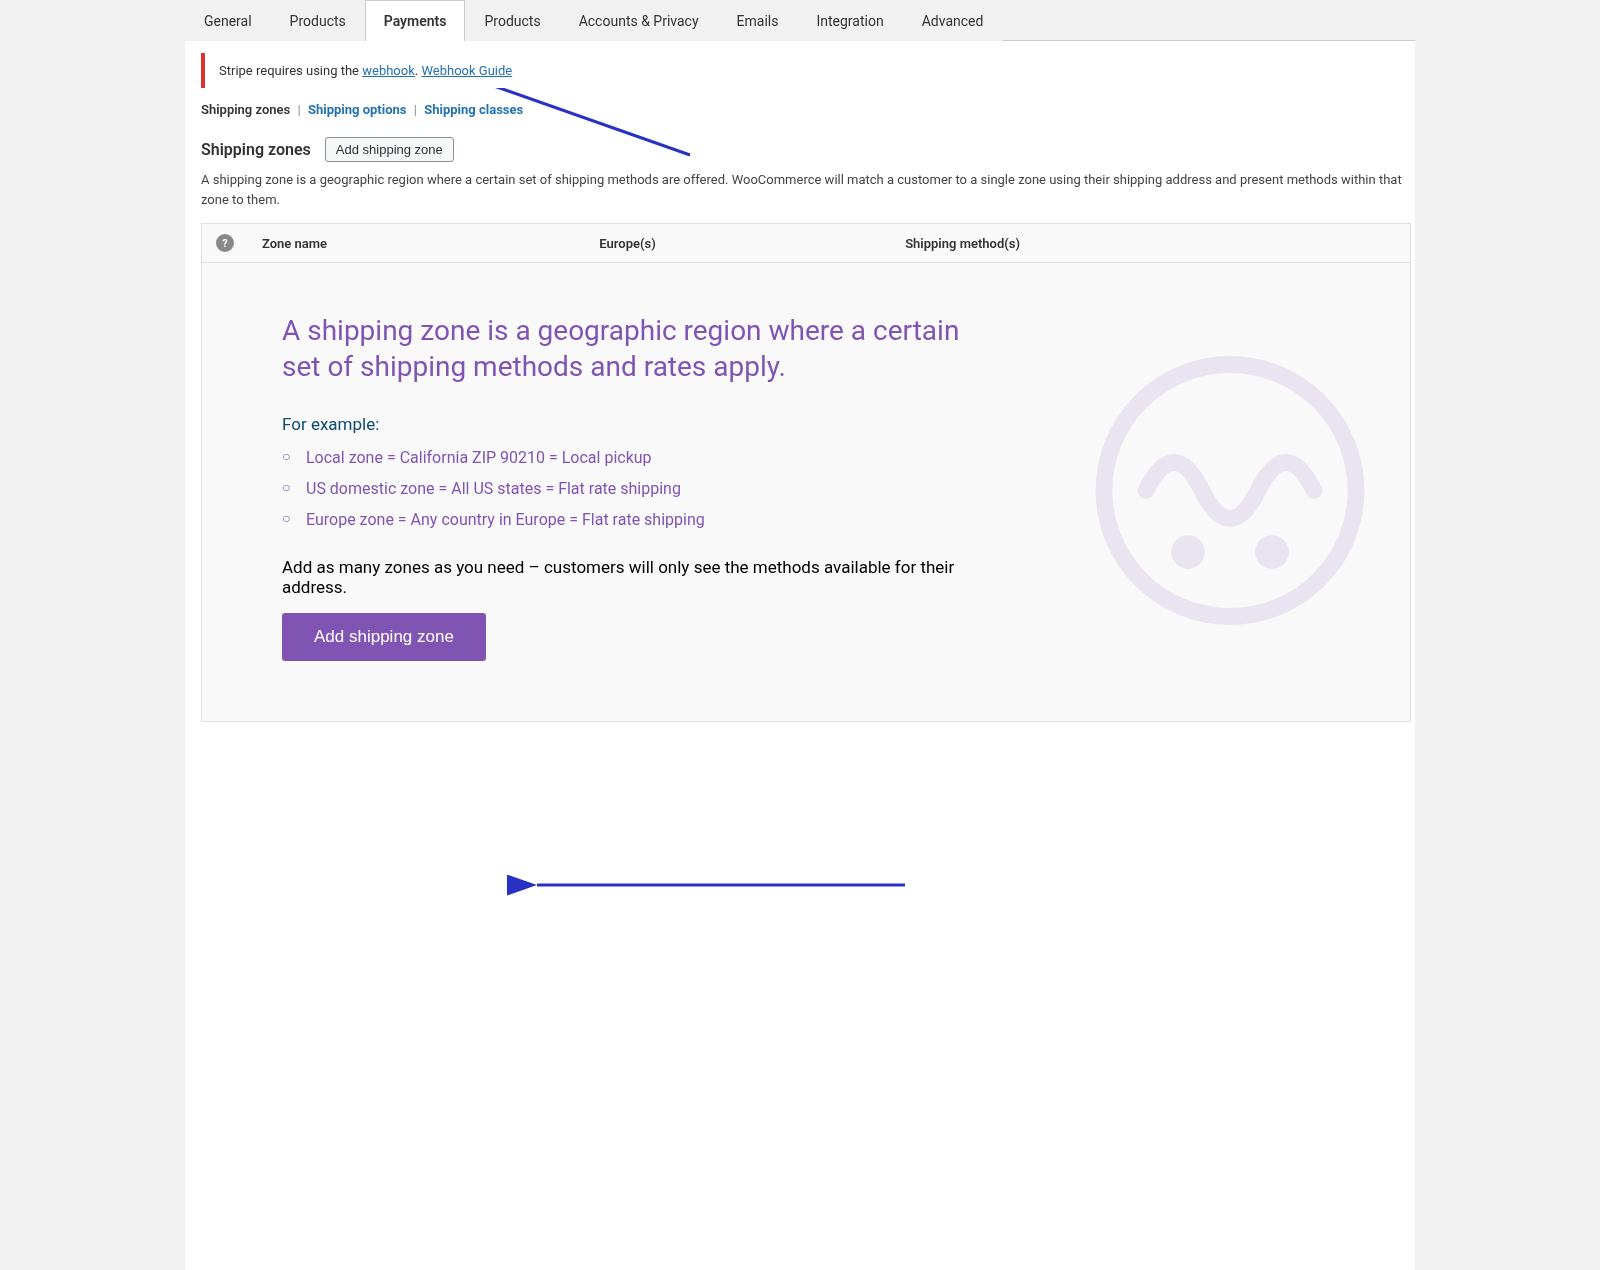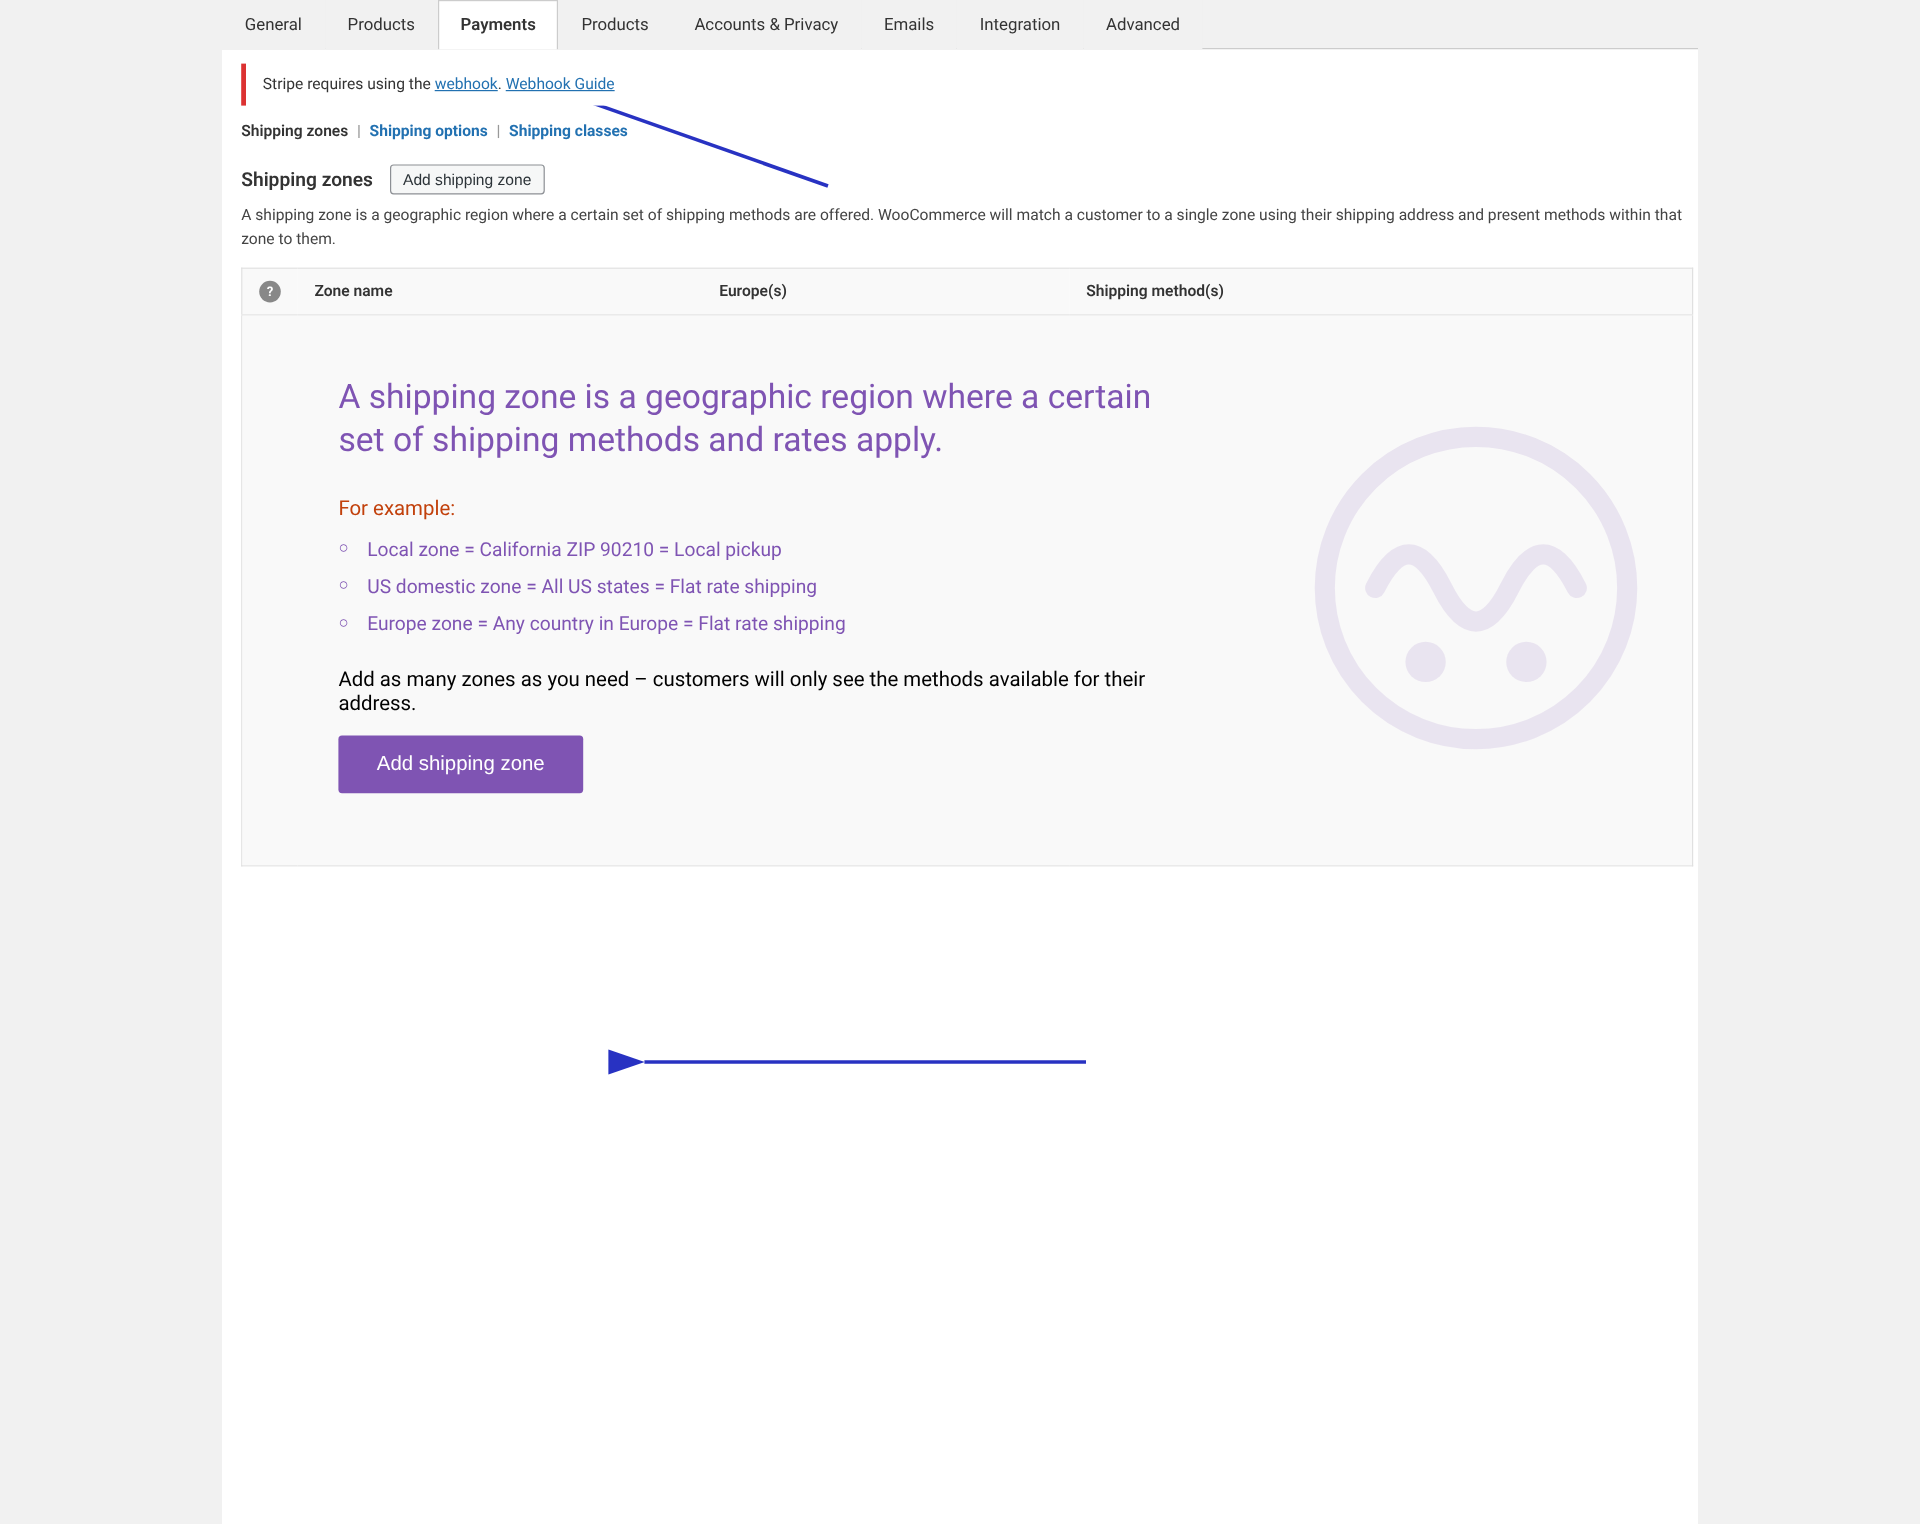--- a/index.html
+++ b/index.html
@@ -136,21 +136,21 @@
     .empty-state-text-main {
       font-size: 28px;
       color: #7f54b3;
       font-weight: 400;
       line-height: 1.3;
       max-width: 700px;
       margin-bottom: 28px;
     }
     .empty-state-example-label {
       font-size: 17px;
-      color: #c2410c;
+      color: #0c4a6e;
       margin-bottom: 14px;
     }
     .empty-state-list {
       list-style: none;
       margin-bottom: 28px;
     }
     .empty-state-list li {
       font-size: 16px;
       color: #7f54b3;
       margin-bottom: 12px;

